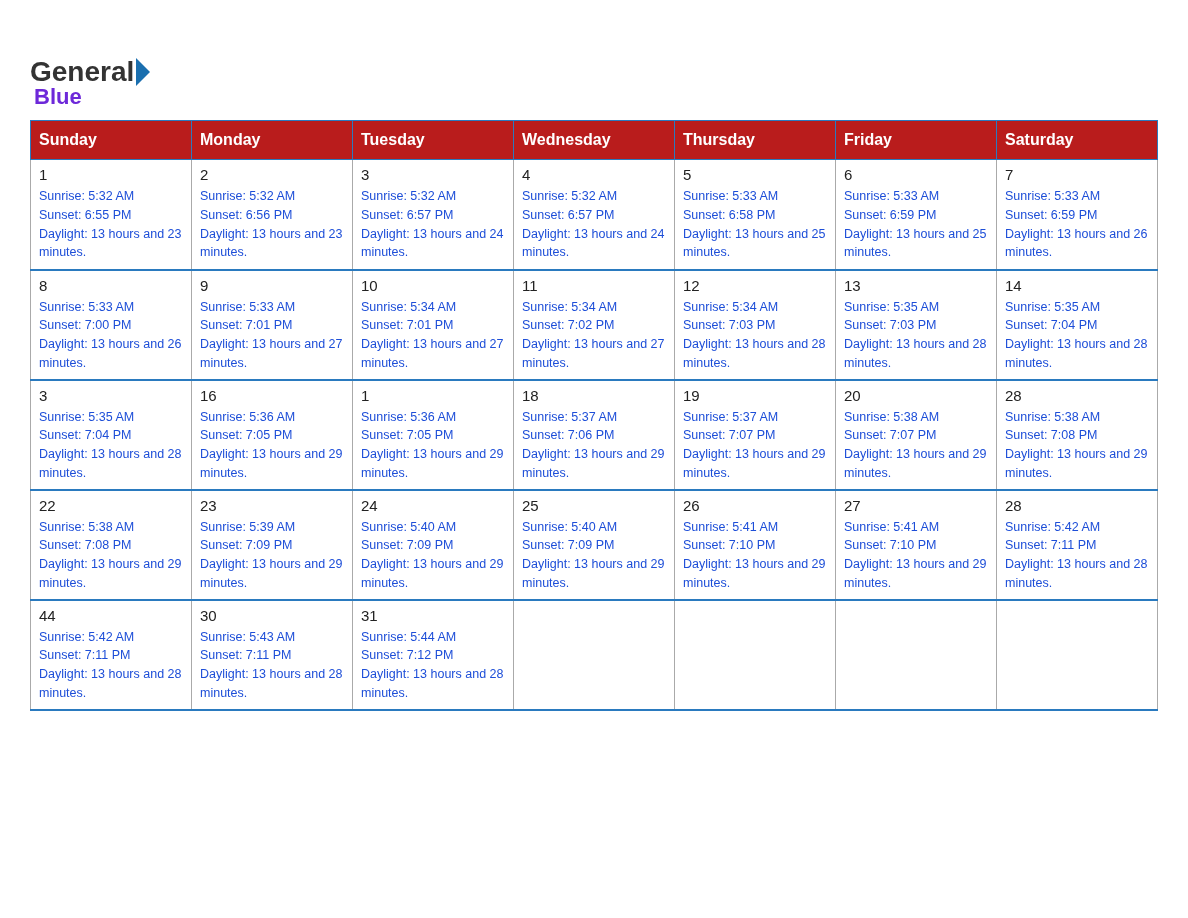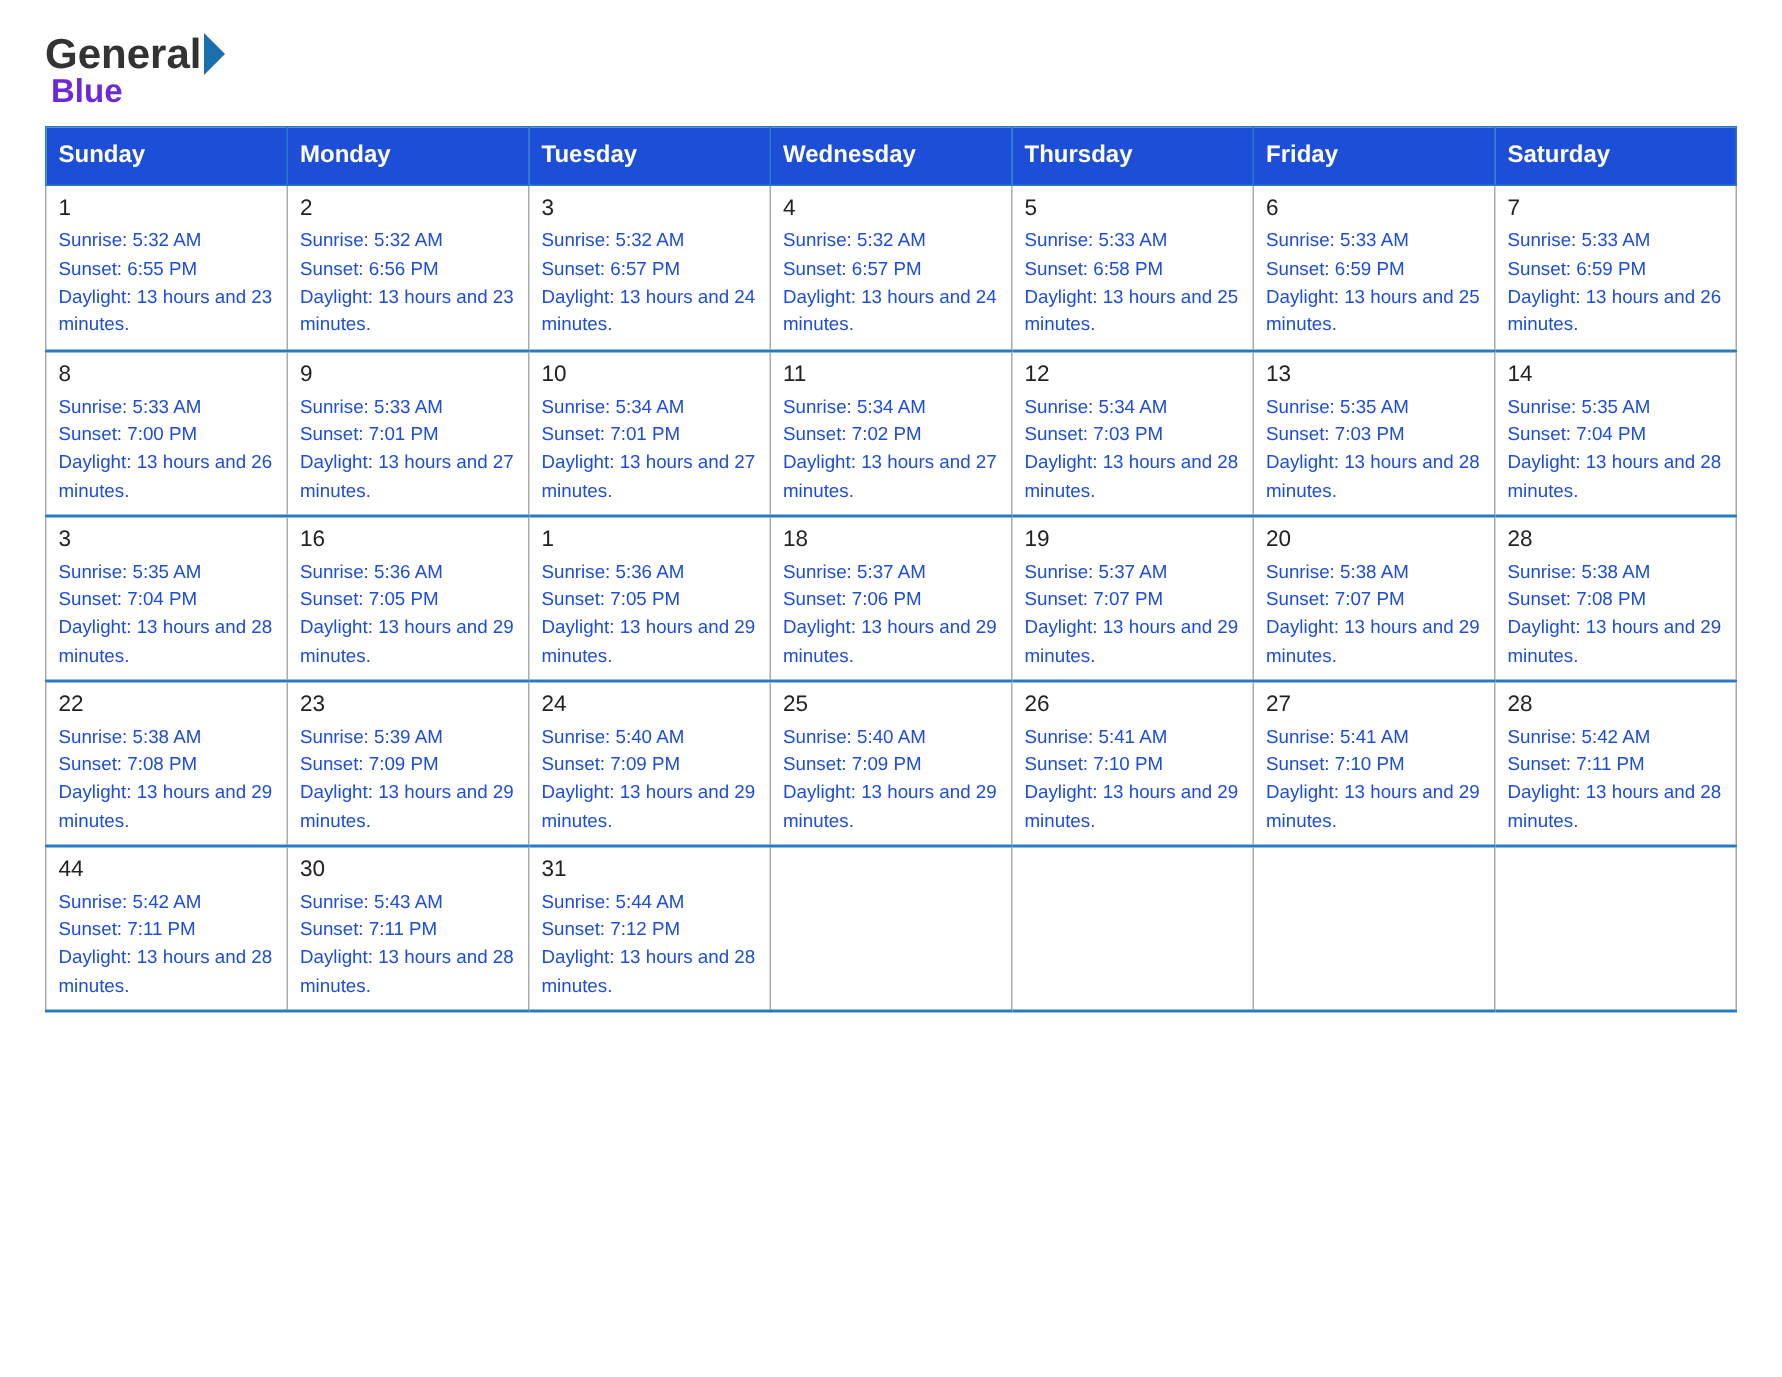--- a/index.html
+++ b/index.html
@@ -8,20 +8,21 @@
       background: #fff;
       padding: 20px 30px;
       width: 1188px;
       min-height: 918px;
     }
     .header-area {
       display: flex;
       justify-content: space-between;
       align-items: flex-start;
       margin-bottom: 10px;
+      margin-top: 36px;
     }
     .logo-area {
       display: flex;
       flex-direction: column;
       align-items: flex-start;
     }
     .logo-text {
       display: flex;
       align-items: center;
       font-size: 28px;
@@ -58,21 +59,21 @@
       font-size: 22px;
       color: #555;
       margin-top: 4px;
     }
     .calendar-table {
       width: 100%;
       border-collapse: collapse;
       margin-top: 8px;
     }
     .calendar-table th {
-      background-color: #1d4ed8;
+      background-color: #b91c1c;
       color: #fff;
       font-size: 16px;
       padding: 10px 8px;
       text-align: left;
       border: 1px solid #2a7abf;
     }
     .calendar-table td {
       border: 1px solid #aaa;
       vertical-align: top;
       padding: 6px 8px;

